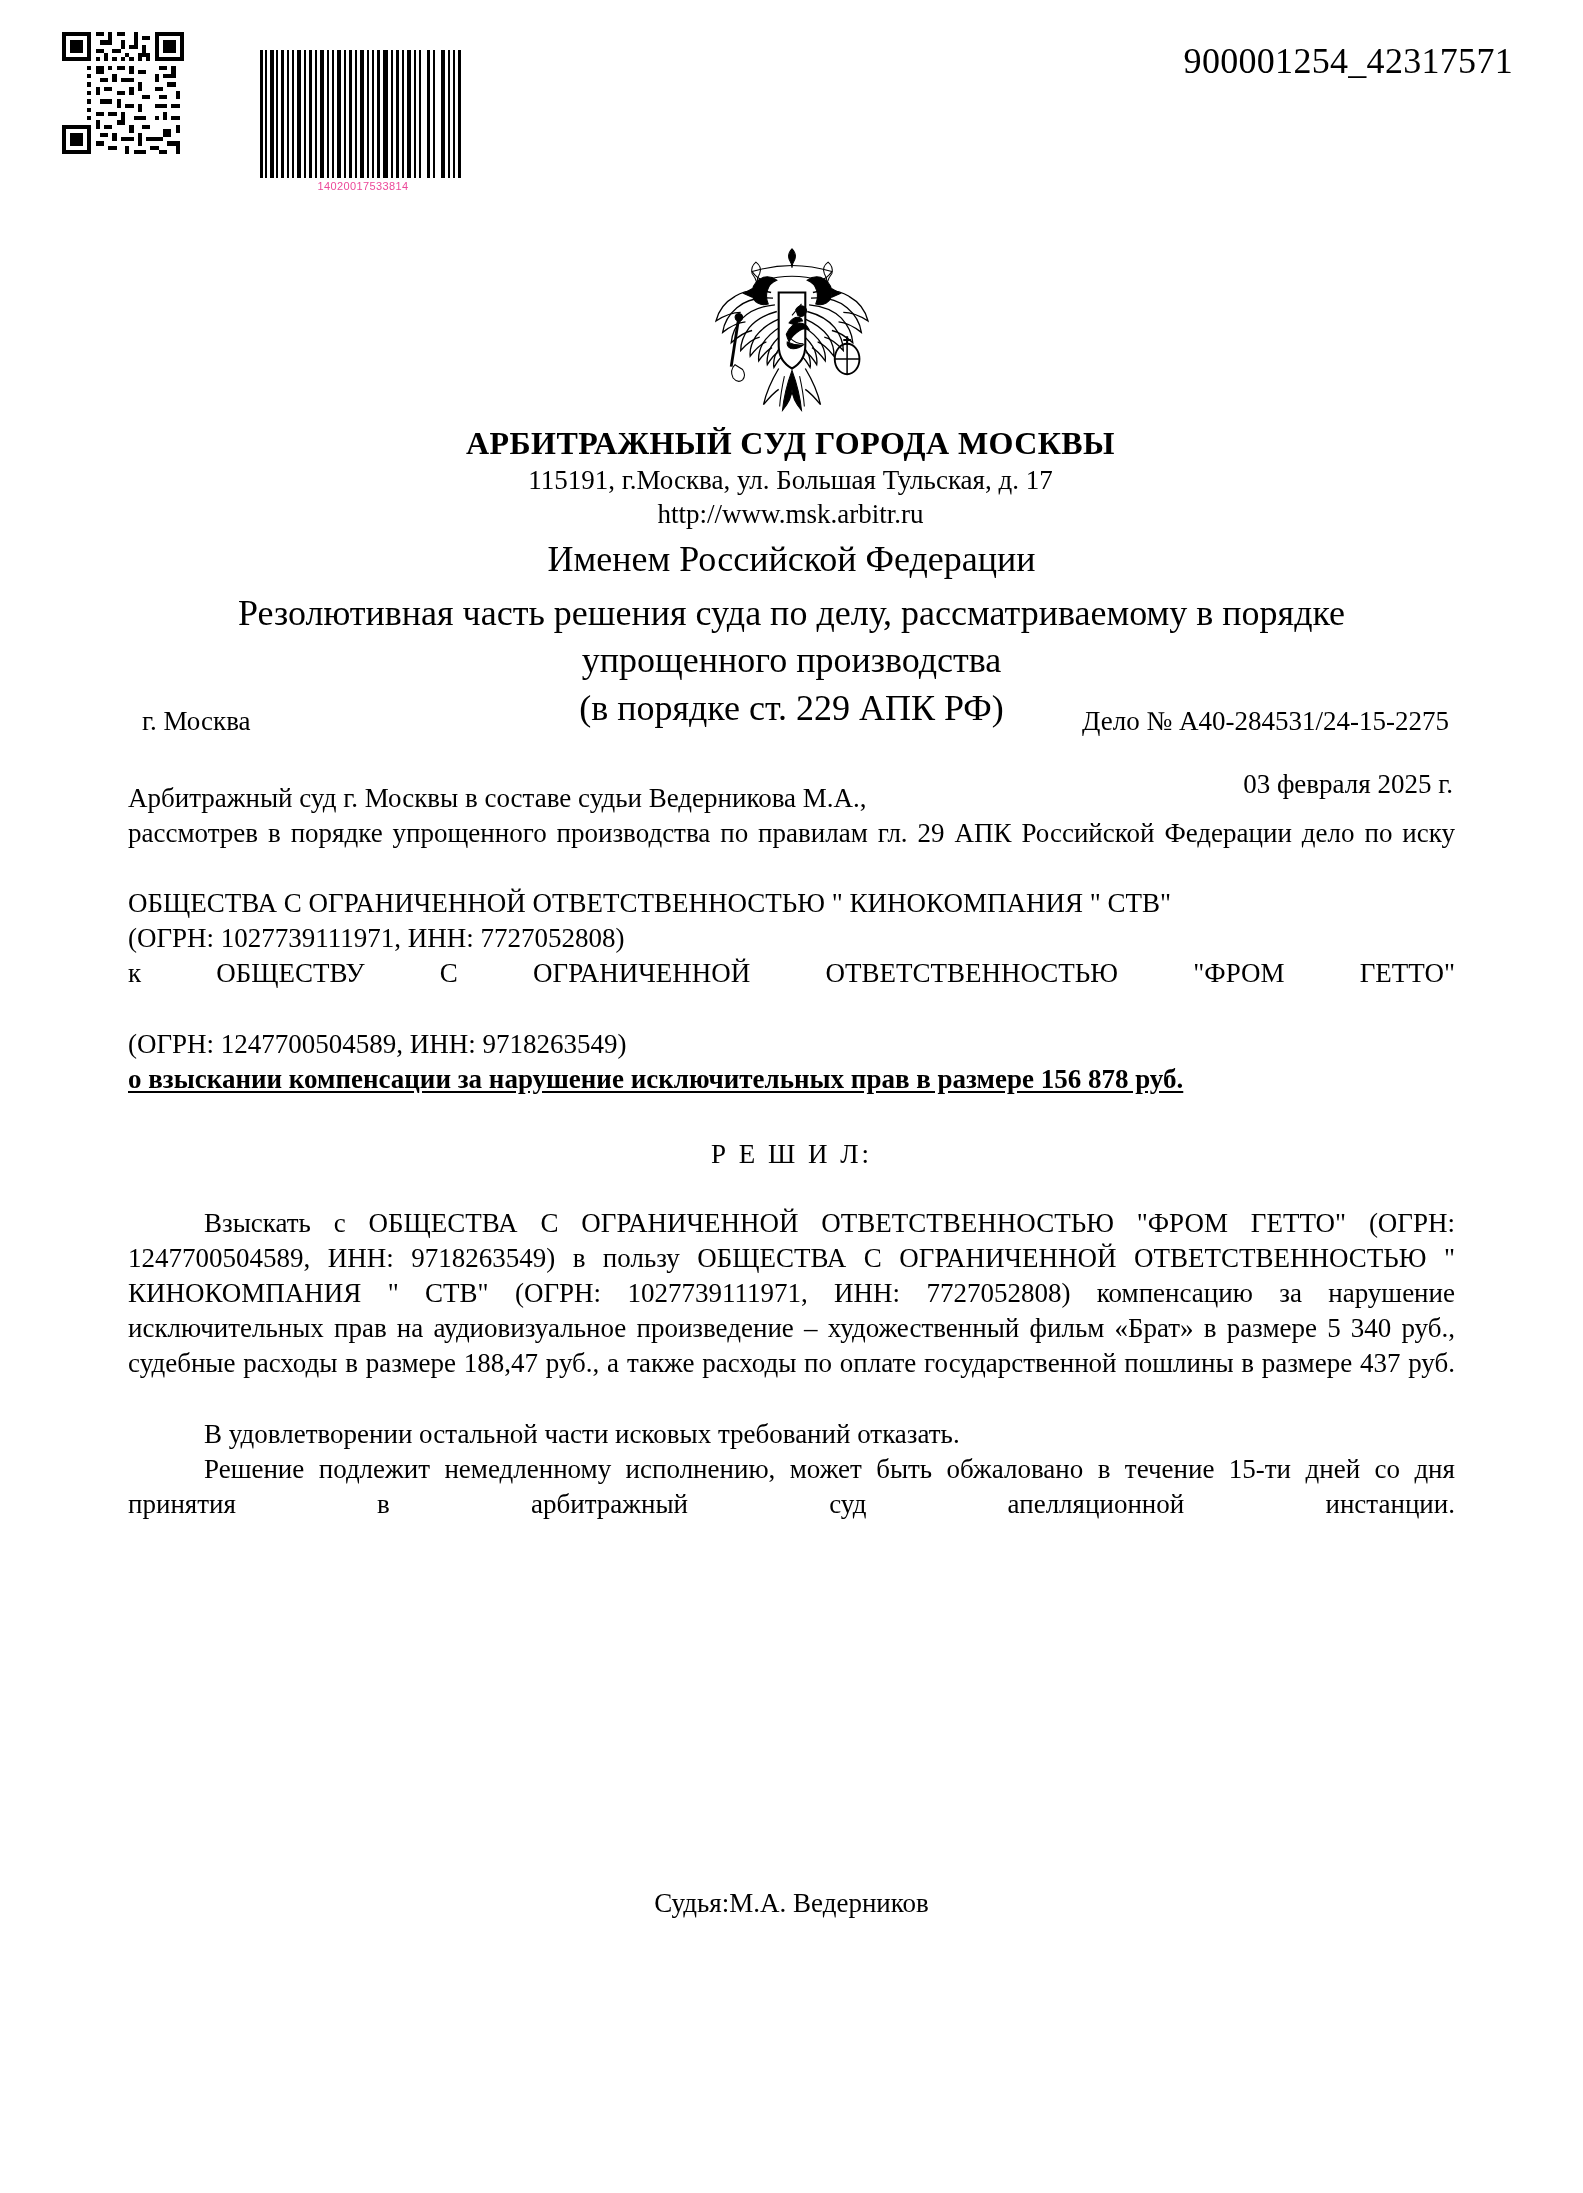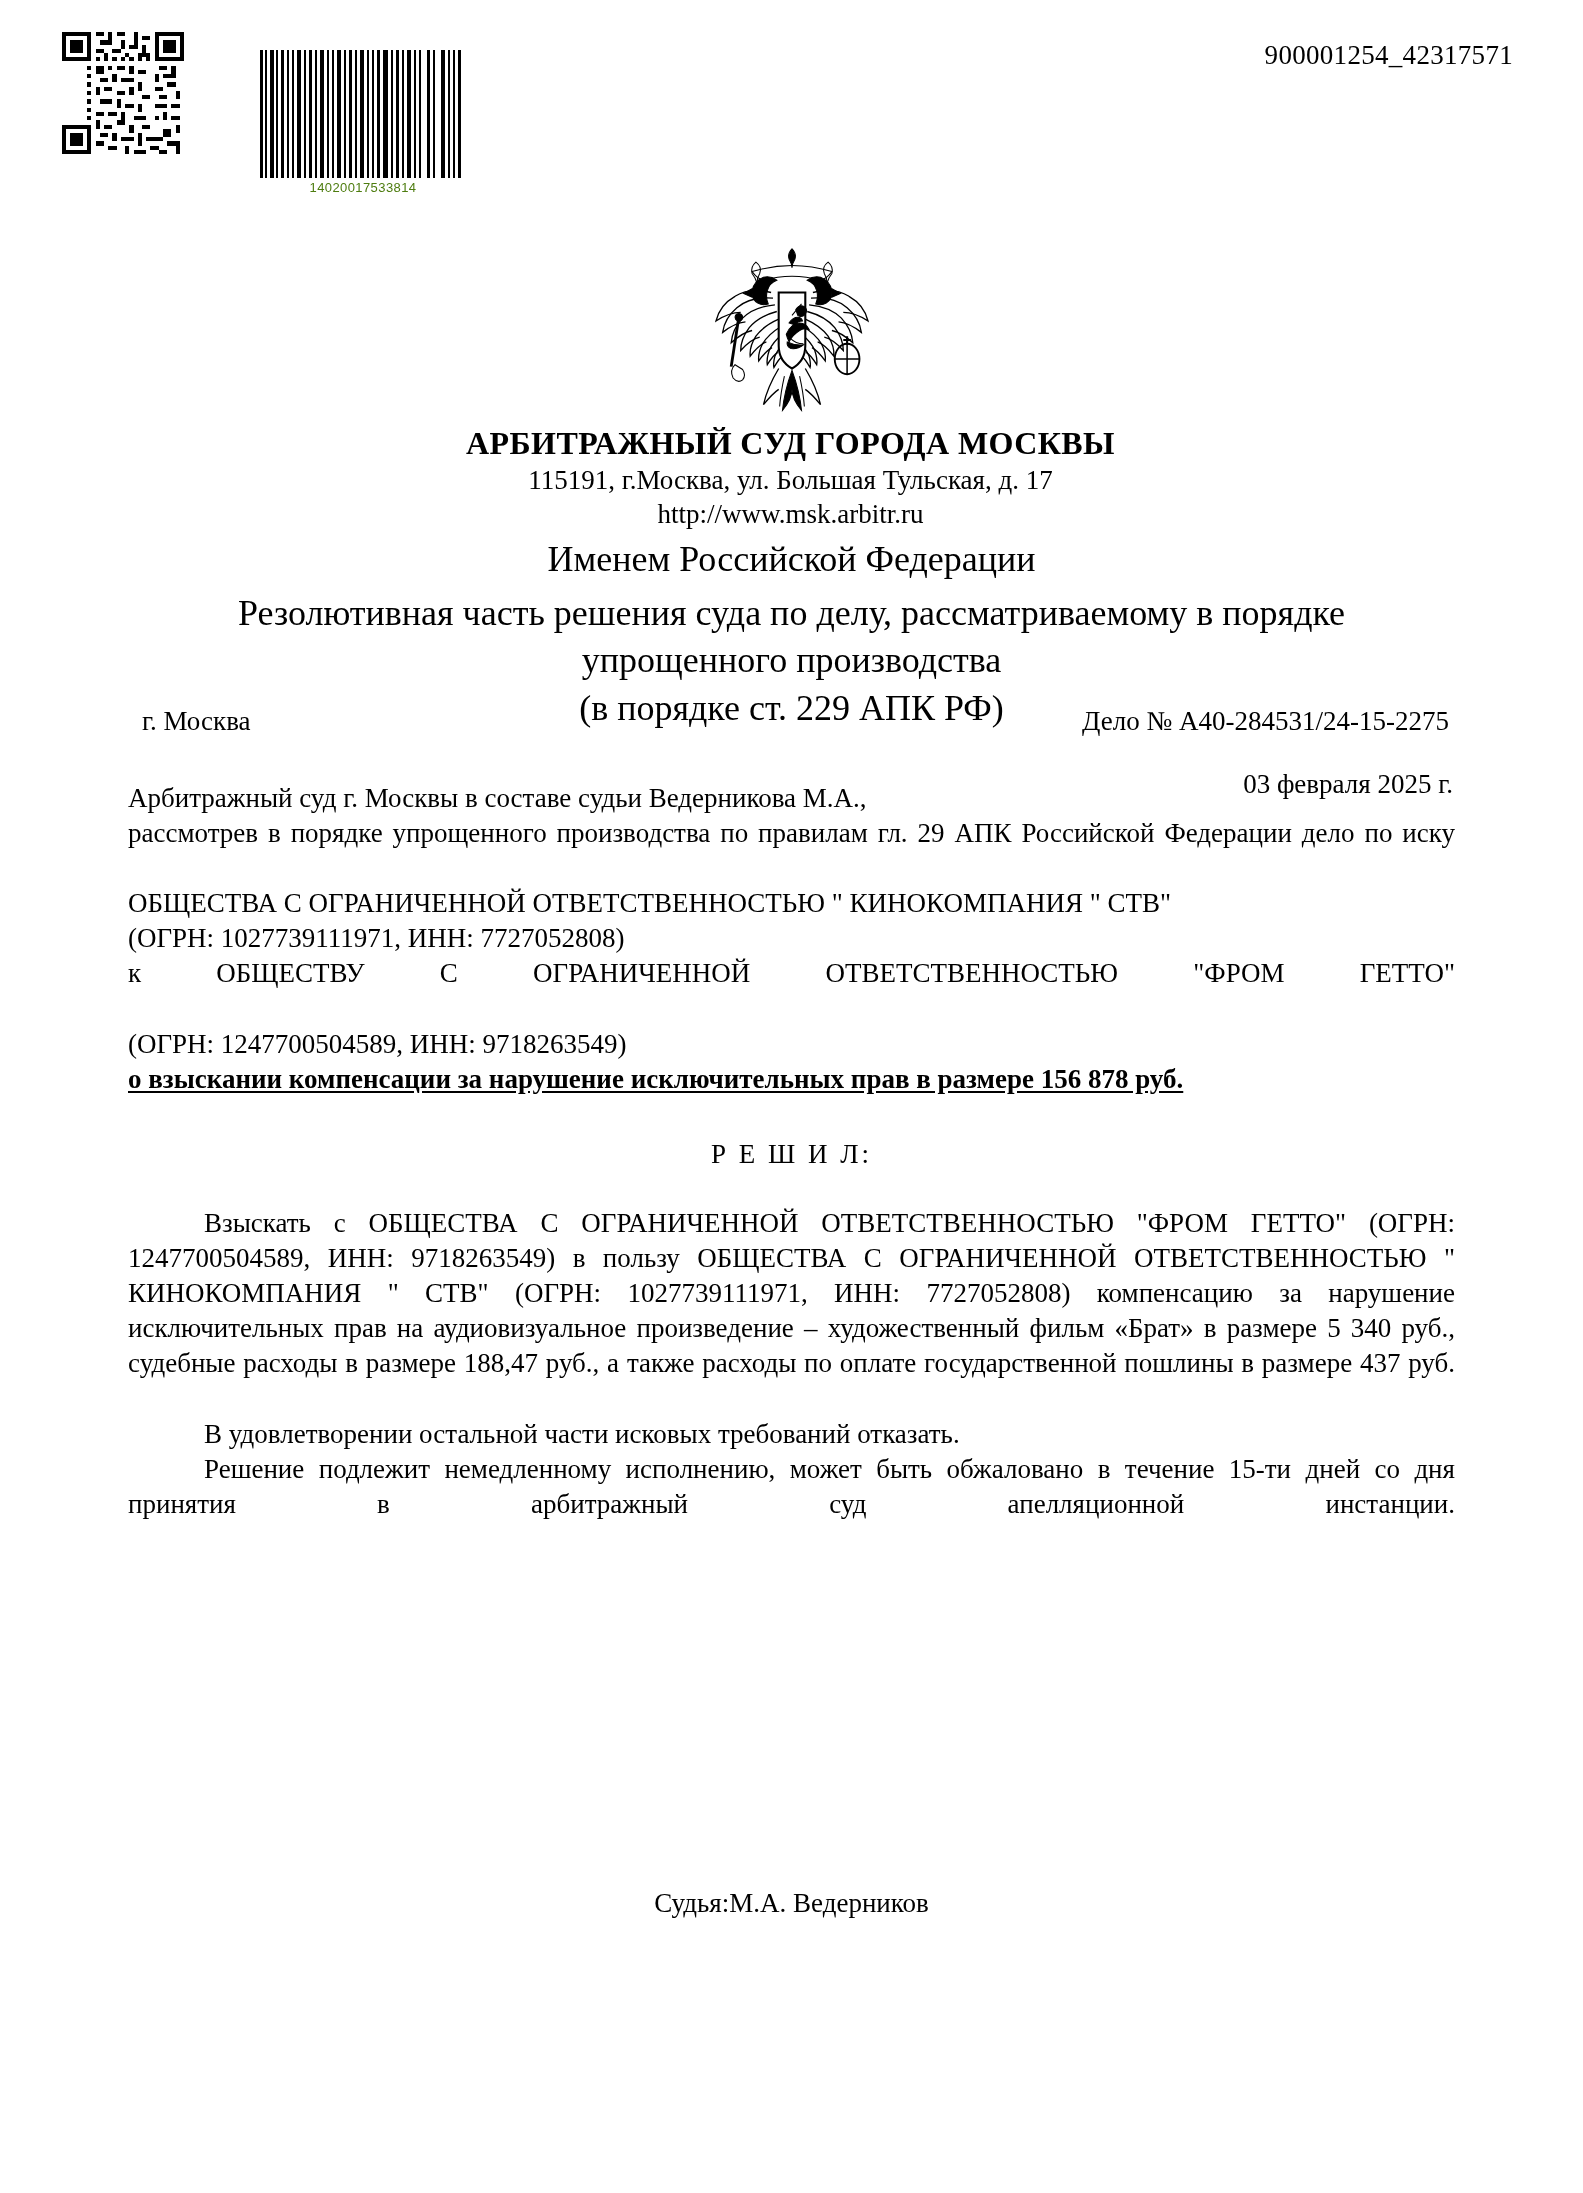--- a/index.html
+++ b/index.html
@@ -44,31 +44,31 @@
   .barcode-wrap {
     position: absolute;
     left: 258px;
     top: 32px;
     width: 210px;
     text-align: center;
   }
   .barcode-bars { display: block; }
   .barcode-num {
     font-family: "Liberation Sans", "DejaVu Sans", sans-serif;
-    font-size: 13px;
+    font-size: 11px;
     letter-spacing: 0.4px;
     margin-top: 2px;
-    color: #4d7c0f;
+    color: #ec4899;
   }
 
   .doc-id {
     position: absolute;
     right: 70px;
     top: 22px;
-    font-size: 27px;
+    font-size: 36px;
     letter-spacing: 0.3px;
     white-space: nowrap;
   }
 
   
   .emblem {
     position: absolute;
     top: 243px;
     left: 50%;
     transform: translateX(-50%);

